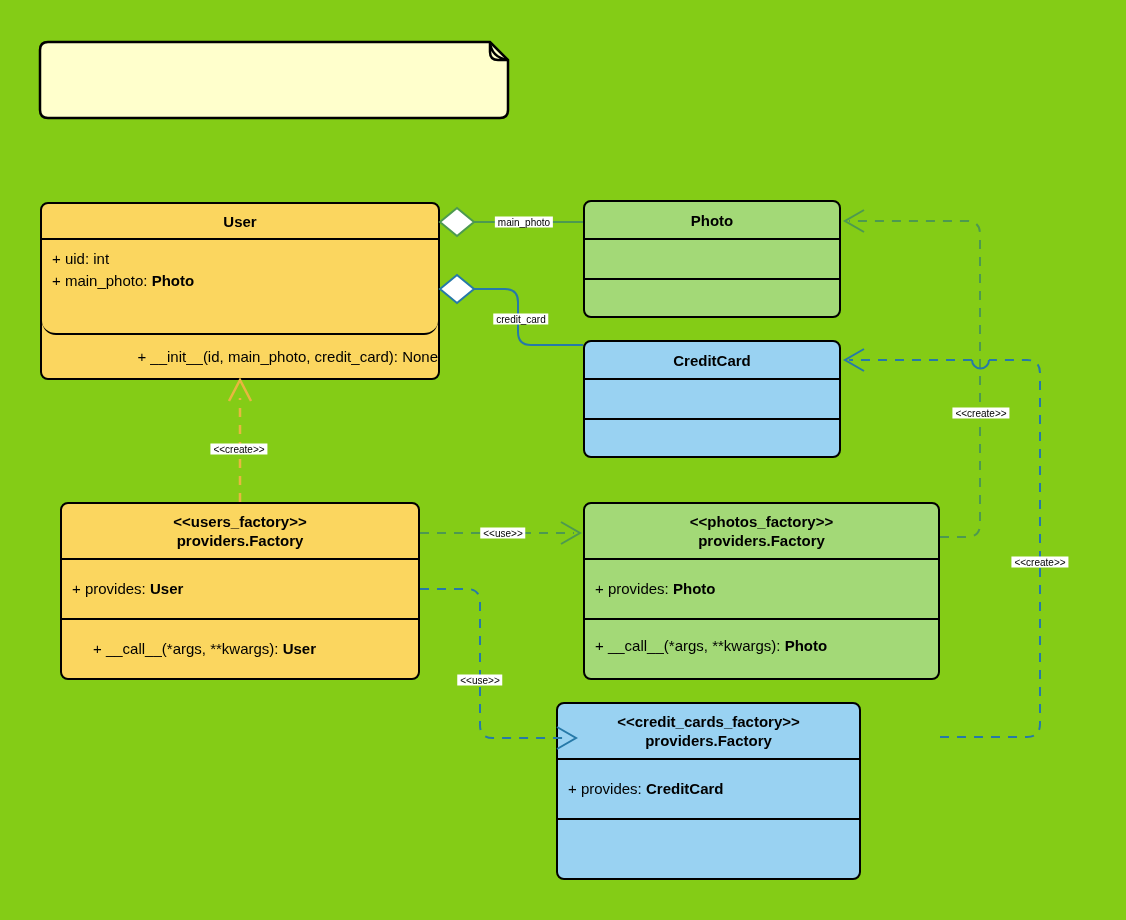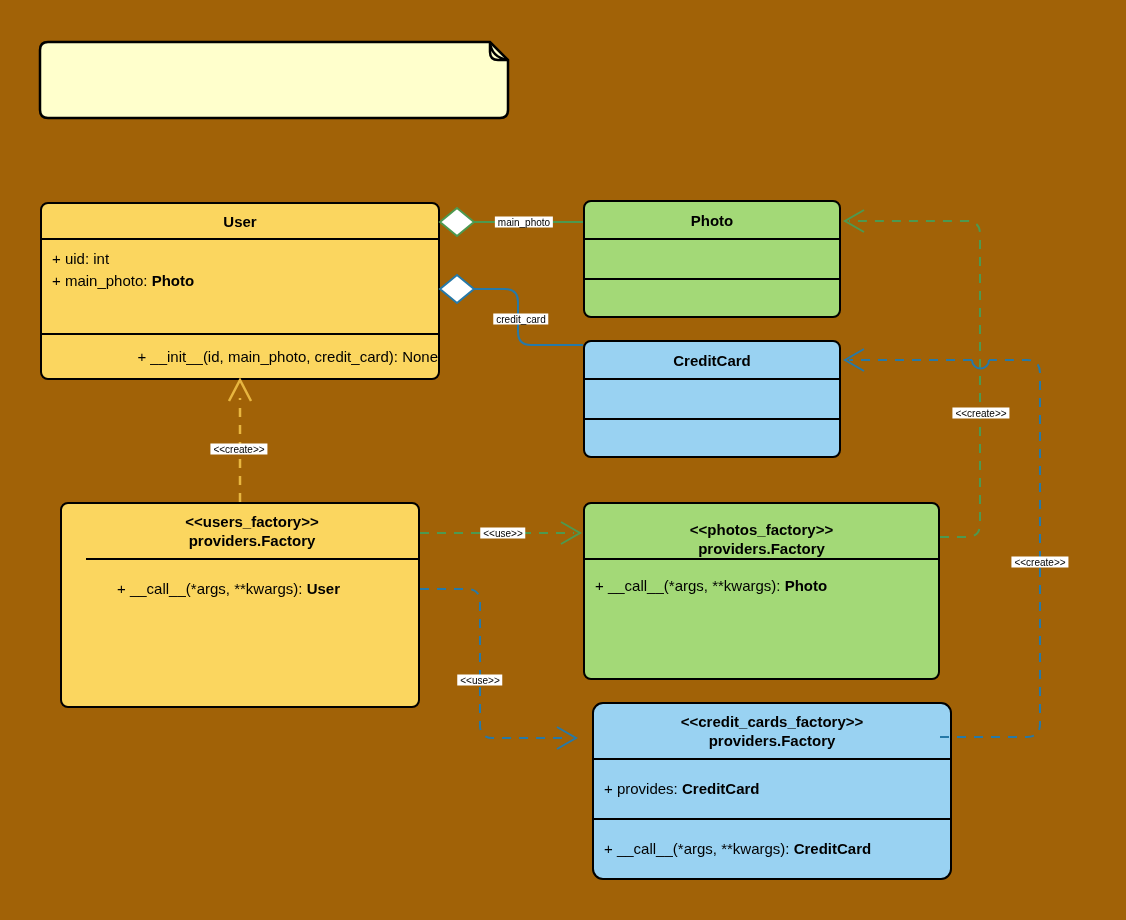--- a/index.html
+++ b/index.html
@@ -1,20 +1,20 @@
 <!DOCTYPE html>
 <html><head>
 <meta charset="utf-8">
 <style>
   html, body { margin: 0; padding: 0; background: #ffffff; }
   .canvas {
     position: relative;
     width: 1126px;
     height: 920px;
-    background: #a16207;
+    background: #84cc16;
     font-family: "Liberation Sans", sans-serif;
     color: #000;
     overflow: hidden;
     text-decoration: underline;
   }
   .box {
     position: absolute;
     border: 2px solid #000;
     border-radius: 8px;
     box-sizing: border-box;
@@ -40,20 +40,21 @@
     border-bottom: 2px solid #000;
   }
   .comp.last { border-bottom: none; }
   .comp.flexc {
     display: flex;
     align-items: center;
     padding-left: 10px;
   }
   .attrs-multi {
     padding: 8px 0 8px 10px;
+    border-radius: 14px;
   }
   .line { line-height: 22px; white-space: nowrap; }
   .b { font-weight: bold; }
   .note-text {
     position: absolute;
     left: 40px; top: 42px;
     width: 468px; height: 76px;
     display: flex;
     align-items: center;
     padding-left: 12px;
@@ -107,50 +108,53 @@
   </div>
 
   <div class="box blue" style="left:583px; top:340px; width:258px; height:118px;">
     <div class="title" style="height:38px;">
       <span>CreditCard</span>
     </div>
     <div class="comp" style="height:40px;"></div>
     <div class="comp last" style="height:36px;"></div>
   </div>
 
-  <div class="box yellow" style="left:60px; top:502px; width:360px; height:206px;padding-left:24px;">
+  <div class="box yellow" style="left:60px; top:502px; width:360px; height:178px;">
     <div class="title" style="height:56px;">
       <span>&lt;&lt;users_factory&gt;&gt;</span>
       <span>providers.Factory</span>
     </div>
+    <div class="comp flexc" style="height:60px;">
+      <div class="line"><span>+ provides: </span><span class="b">User</span></div>
+    </div>
     <div class="comp last flexc" style="height:58px;margin-left:21px;">
       <div class="line"><span>+ __call__(*args, **kwargs): </span><span class="b">User</span></div>
     </div>
   </div>
 
   <div class="box green" style="left:583px; top:502px; width:357px; height:178px;">
-    <div class="title" style="height:56px;justify-content:flex-end;">
+    <div class="title" style="height:56px;">
       <span>&lt;&lt;photos_factory&gt;&gt;</span>
       <span>providers.Factory</span>
     </div>
+    <div class="comp flexc" style="height:60px;">
+      <div class="line"><span>+ provides: </span><span class="b">Photo</span></div>
+    </div>
     <div class="comp last flexc" style="height:52px;">
       <div class="line"><span>+ __call__(*args, **kwargs): </span><span class="b">Photo</span></div>
     </div>
   </div>
 
-  <div class="box blue" style="left:592px; top:702px; width:360px; height:178px;border-radius:11px;">
+  <div class="box blue" style="left:556px; top:702px; width:305px; height:178px;">
     <div class="title" style="height:56px;">
       <span>&lt;&lt;credit_cards_factory&gt;&gt;</span>
       <span>providers.Factory</span>
     </div>
     <div class="comp flexc" style="height:60px;">
       <div class="line"><span>+ provides: </span><span class="b">CreditCard</span></div>
-    </div>
-    <div class="comp last flexc" style="height:58px;">
-      <div class="line"><span>+ __call__(*args, **kwargs): </span><span class="b">CreditCard</span></div>
     </div>
   </div>
 
   <svg class="overlay" width="1126" height="920" viewBox="0 0 1126 920">
 
     <g>
       <path d="M 490,42 L 48,42 Q 40,42 40,50 L 40,110 Q 40,118 48,118 L 500,118 Q 508,118 508,110 L 508,60 Z" fill="#FFFFCC" stroke="#000" stroke-width="2.5"></path>
       <path d="M 490,42 Q 491,57 508,60 L 498,60 Q 490,60 490,52 Z" fill="#FFFFCC" stroke="#000" stroke-width="2.5"></path>
     </g>
 

